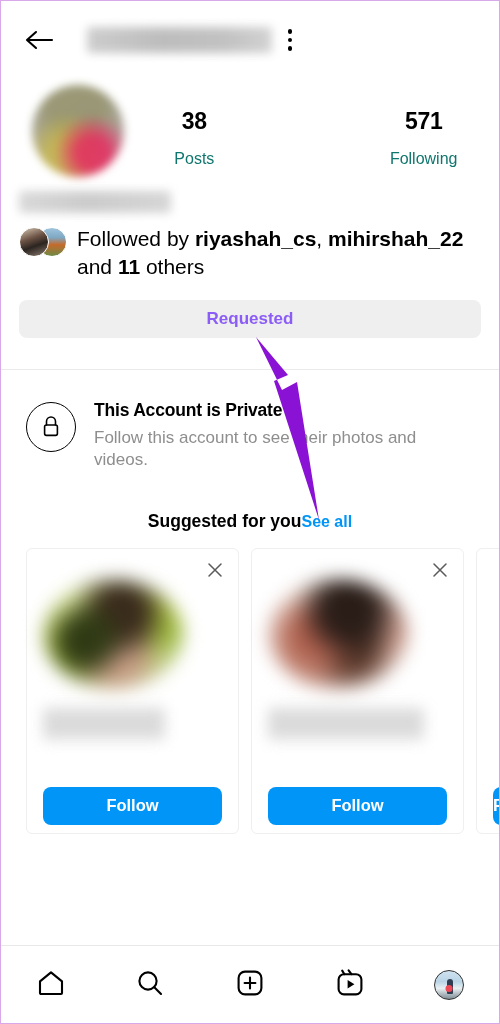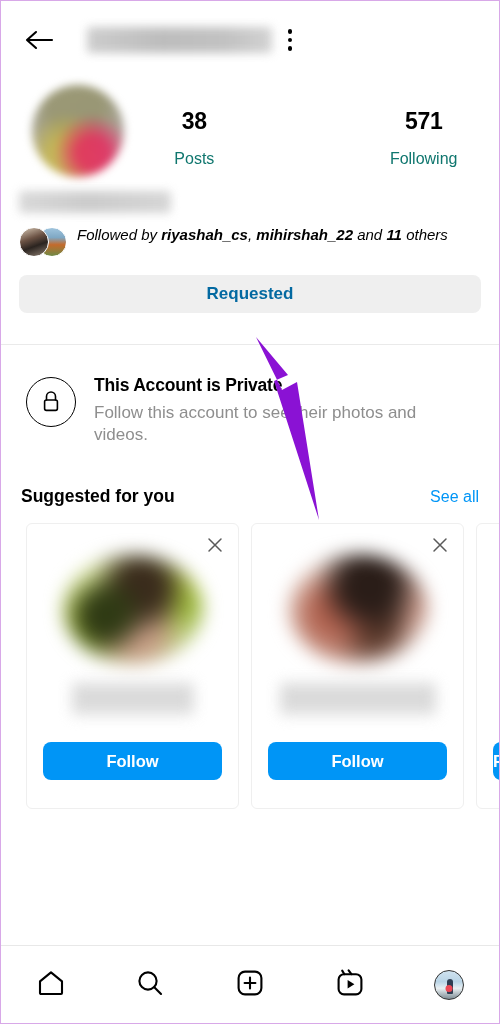--- a/index.html
+++ b/index.html
@@ -49,50 +49,50 @@
   }
 
   
   .followed-by { display:flex; align-items:flex-start; padding:12px 18px 0 18px; gap:10px; }
   .fb-avatars { position:relative; width:48px; height:30px; flex:none; margin-top:2px; }
   .fb-av { position:absolute; width:30px; height:30px; border-radius:50%; border:1.5px solid #fff; overflow:hidden; top:0; }
   .fb-av.a { left:0; z-index:2;
     background:linear-gradient(160deg,#d8c9b6 0%,#6b5244 38%,#2b2420 62%,#8e7f72 100%); }
   .fb-av.b { left:18px; z-index:1;
     background:linear-gradient(180deg,#9fc4dd 0%,#7fa8c4 34%,#c46a2b 60%,#6e8a46 100%); }
-  .fb-text { font-size:15px; line-height:1.35; color:#000;font-style:italic; }
+  .fb-text { font-size:21px; line-height:1.35; color:#000; }
   .fb-text b { font-weight:bold; }
 
   
   .requested-btn {
     margin:18px 18px 0 18px; height:38px; background:#efefef; border-radius:8px;
     display:flex; align-items:center; justify-content:center;
     font-size:17px; font-weight:bold; cursor:pointer; border:none; width:calc(100% - 36px);
-    font-family:"Liberation Sans", sans-serif; color:#0369a1;
+    font-family:"Liberation Sans", sans-serif; color:#8b5cf6;
   }
 
   .divider { height:1px; background:#eaeaea; margin-top:31px; }
 
   
   .private { display:flex; gap:18px; padding:28px 22px 0 25px; }
   .lock-circle { width:50px; height:50px; border-radius:50%; border:1.6px solid #000;
                  display:flex; align-items:center; justify-content:center; flex:none; margin-top:4px; }
   .private-txt { padding-top:2px; }
   .private-title { font-size:17.5px; font-weight:bold; letter-spacing:-.2px; }
   .private-sub { font-size:17px; color:#8e8e8e; margin-top:6px; line-height:1.3; max-width:380px; }
 
   
-  .sug-head { display:flex; align-items:baseline; justify-content:space-between; padding:40px 20px 0 20px; }
+  .sug-head { display:flex; align-items:baseline; justify-content:center; padding:40px 20px 0 20px; }
   .sug-title { font-size:17.5px; font-weight:bold; }
-  .sug-seeall { font-size:16px; font-weight:normal; color:#0095f6; cursor:pointer; }
+  .sug-seeall { font-size:16px; font-weight:bold; color:#0095f6; cursor:pointer; }
 
   .cards { display:flex; gap:12px; padding:16px 0 0 25px; }
   .card { width:213px; flex:none; border:1px solid #efefef; border-radius:6px; background:#fff;
-          height:286px; position:relative; padding:14px 16px 28px 16px; display:flex;
-          flex-direction:column; align-items:center; }
+          height:286px; position:relative; padding:14px 16px 8px 16px; display:flex;
+          flex-direction:column; }
   .card-x { position:absolute; top:11px; right:13px; width:20px; height:20px; cursor:pointer; }
   .card-av { width:140px; height:110px; border-radius:50%; margin-top:16px; filter:blur(9px); }
   .card-av.one {
     background:
       radial-gradient(circle at 30% 56%, #2f3a14 0 16%, rgba(47,58,20,0) 38%),
       radial-gradient(circle at 56% 30%, #3a2b1c 0 20%, rgba(58,43,28,0) 46%),
       radial-gradient(circle at 52% 70%, #c79d86 0 20%, rgba(199,157,134,0) 46%),
       linear-gradient(160deg,#eef2e0 0%,#b9cf4a 42%,#9cb83c 62%,#e9efdd 100%);
   }
   .card-av.two {

